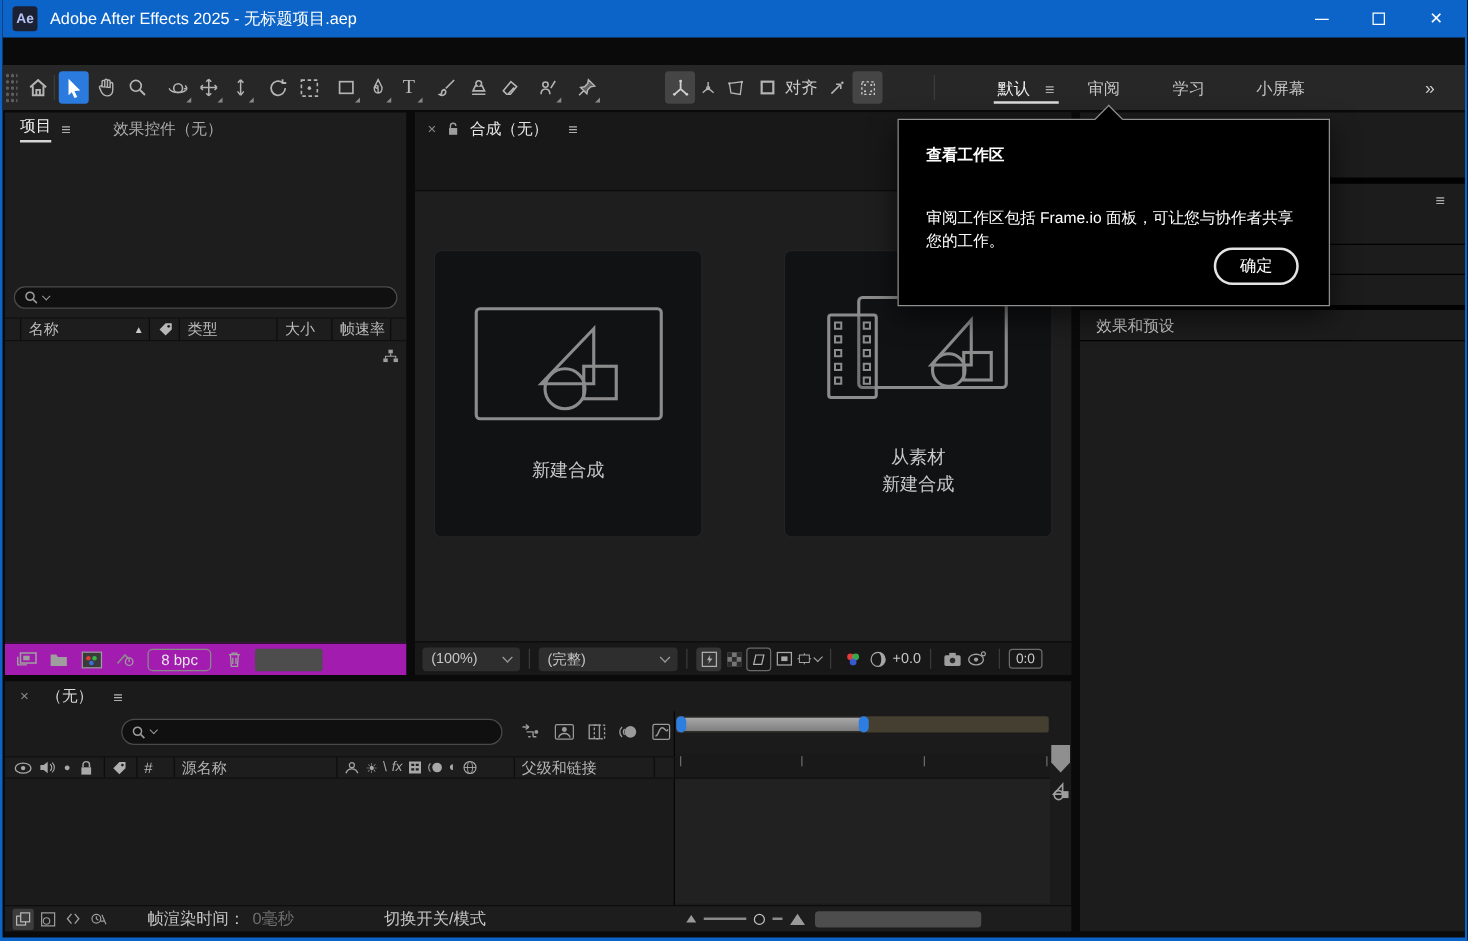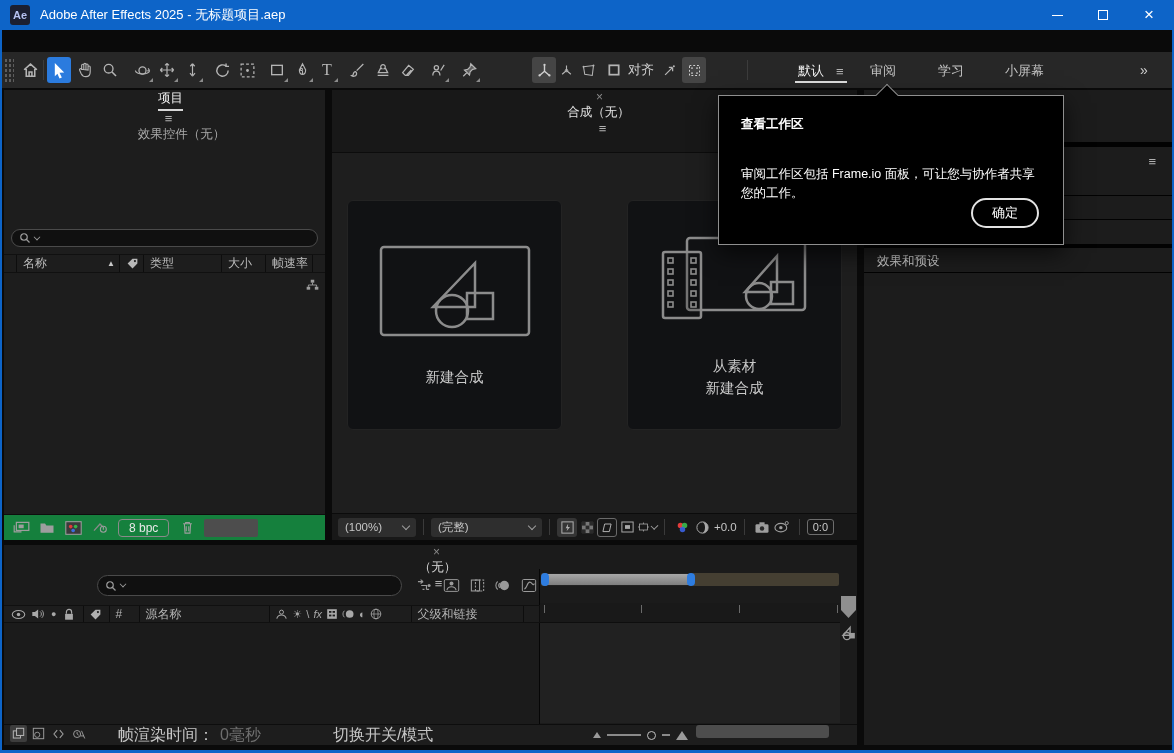--- a/index.html
+++ b/index.html
@@ -30,28 +30,28 @@
   .tbtn svg{display:block;}
   .subtri{position:absolute;right:1px;bottom:1px;width:0;height:0;border-left:4px solid transparent;border-bottom:4px solid #8a8a8a;}
   .tdiv{position:absolute;top:60px;width:1px;height:20px;background:#3c3c3c;}
   .snaplabel{position:absolute;top:57px;font-size:13px;color:#cfcfcf;height:26px;display:flex;align-items:center;}
   .ws{position:absolute;top:57px;height:28px;display:flex;align-items:center;font-size:13px;color:#c3c3c3;}
   .ws.active{color:#f2f2f2;}
   .wsunder{position:absolute;top:81px;height:2px;background:#dcdcdc;}
   .overflow{position:absolute;top:57px;height:26px;display:flex;align-items:center;color:#cfcfcf;font-size:14px;}
   
   .panel{position:absolute;background:#1d1d1d;}
-  .ptabrow{height:26px;display:flex;align-items:center;font-size:12.5px;color:#a9a9a9;flex-direction:column;}
+  .ptabrow{height:26px;display:flex;align-items:center;font-size:12.5px;color:#a9a9a9;}
   .ptab-active{color:#f0f0f0;border-bottom:2px solid #d6d6d6;padding-bottom:2px;}
   .hamb{color:#b0b0b0;font-size:13px;}
   
   .searchbox{position:absolute;background:#101010;border:1px solid #4a4a4a;border-radius:10px;display:flex;align-items:center;color:#9a9a9a;padding:0 7px;gap:3px;}
   .colrow{position:absolute;display:flex;align-items:center;font-size:12px;color:#bdbdbd;background:#1d1d1d;border-top:1px solid #101010;border-bottom:1px solid #101010;}
   .colseg{height:100%;display:flex;align-items:center;border-left:1px solid #0d0d0d;padding-left:6px;}
-  .footerrow{position:absolute;display:flex;align-items:center;background:#15803d;border-top:1px solid #0e0e0e;color:#b2b2b2;}
+  .footerrow{position:absolute;display:flex;align-items:center;background:#a21caf;border-top:1px solid #0e0e0e;color:#b2b2b2;}
   .bpc{border:1px solid #8a8a8a;border-radius:4px;color:#e8e8e8;font-size:12px;padding:1px 10px;}
   .scrollthumb{background:#4d4d4d;border-radius:2px;}
   .ficon{display:flex;align-items:center;justify-content:center;color:#9e9e9e;}
   
   .compheader{position:absolute;left:0;top:0;width:100%;height:63px;background:#181818;border-bottom:1px solid #0c0c0c;}
   .compbody{position:absolute;left:0;top:64px;width:100%;background:#1e1e1e;}
   .bigbtn{position:absolute;width:215px;height:230px;background:#111214;border:1px solid #232323;border-radius:6px;
           display:flex;flex-direction:column;align-items:center;justify-content:center;gap:26px;color:#c9c9c9;}
   .bigbtn .lbl{font-size:14.5px;text-align:center;line-height:1.5;}
   .compfooter{position:absolute;left:0;bottom:0;width:100%;height:27px;background:#181818;border-top:1px solid #0b0b0b;display:flex;align-items:center;overflow:hidden;}
@@ -73,21 +73,21 @@
   .rptitle{font-size:12.5px;color:#c9c9c9;}
   
   .tlsearchicons{display:flex;align-items:center;gap:10px;color:#9a9a9a;}
   .tlcolrow{position:absolute;display:flex;align-items:center;font-size:12px;color:#b5b5b5;background:#1d1d1d;border-top:1px solid #101010;border-bottom:1px solid #101010;}
   .tseg{height:100%;display:flex;align-items:center;border-left:1px solid #0d0d0d;padding-left:5px;gap:5px;}
   .workarea{position:absolute;height:13px;background:#453f32;border-radius:2px;}
   .wa-used{position:absolute;left:6px;top:0;height:13px;background:linear-gradient(#a8a8a8,#7e7e7e);border:1px solid #222;}
   .wa-handle{position:absolute;top:0;width:8px;height:13px;background:#2e7de0;border-radius:4px;}
   .ruler{position:absolute;background:#191919;border-bottom:1px solid #0e0e0e;}
   .tick{position:absolute;top:2px;width:1px;height:8px;background:#6a6a6a;}
-  .statusbar{position:absolute;display:flex;background:#1d1d1d;border-top:1px solid #0d0d0d;color:#c6c6c6;font-size:16px;}
+  .statusbar{position:absolute;display:flex;align-items:center;background:#1d1d1d;border-top:1px solid #0d0d0d;color:#c6c6c6;font-size:13px;}
   .sbicon{width:17px;height:17px;display:flex;align-items:center;justify-content:center;color:#9c9c9c;margin-right:3px;}
   .sbicon.pressed{background:#3d3d3d;border-radius:2px;}
   .dim{color:#6e6e6e;}
   .tri{width:0;height:0;border-left:4px solid transparent;border-right:4px solid transparent;border-bottom:6px solid #9a9a9a;}
   .tri.big{border-left-width:6px;border-right-width:6px;border-bottom-width:9px;}
   .knob{width:9px;height:9px;border:1.6px solid #c2c2c2;border-radius:50%;background:#1d1d1d;}
   .sl-line{height:1.5px;background:#8a8a8a;}
 </style>
 </head>
 <body>

